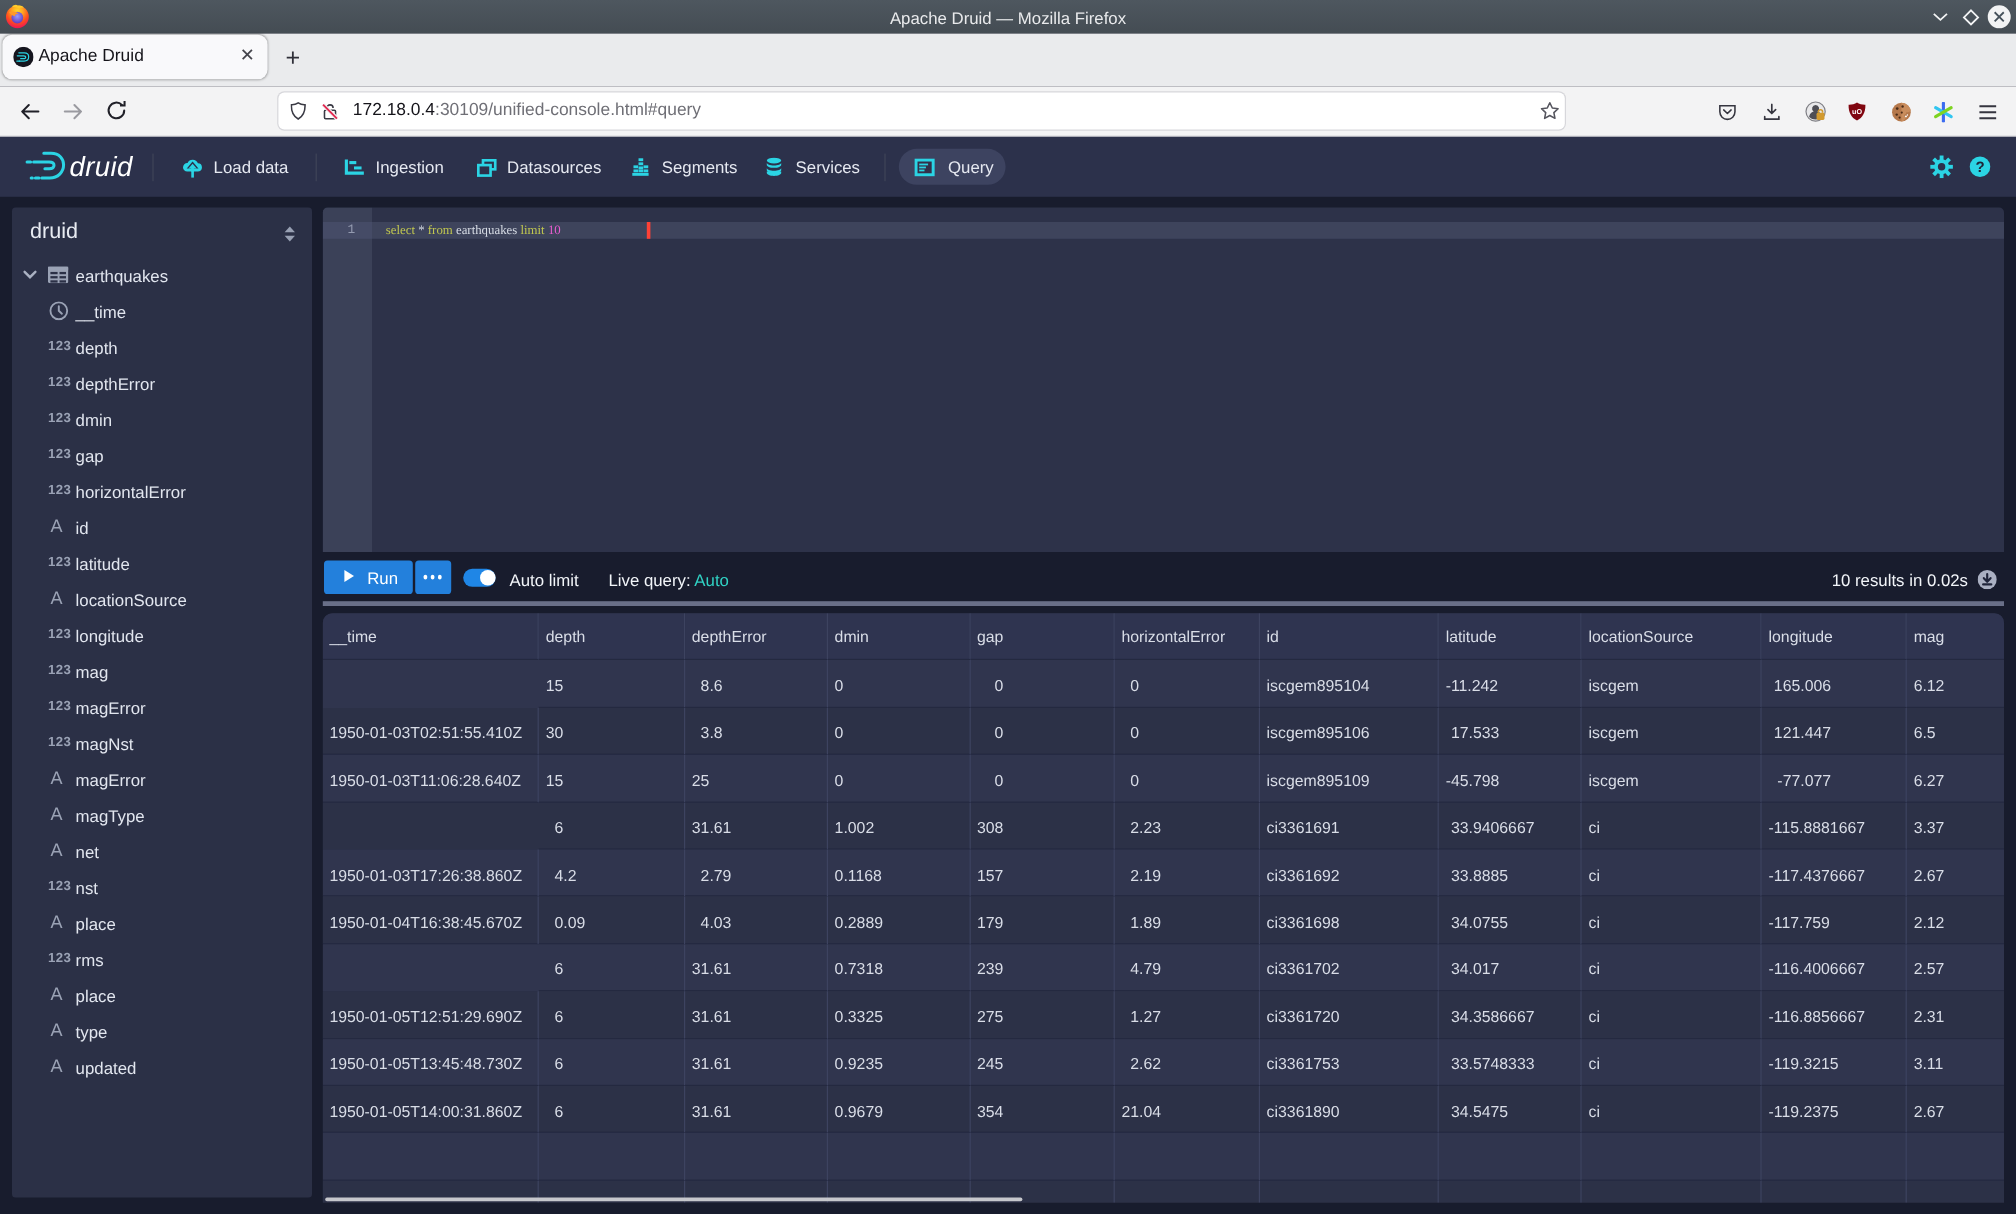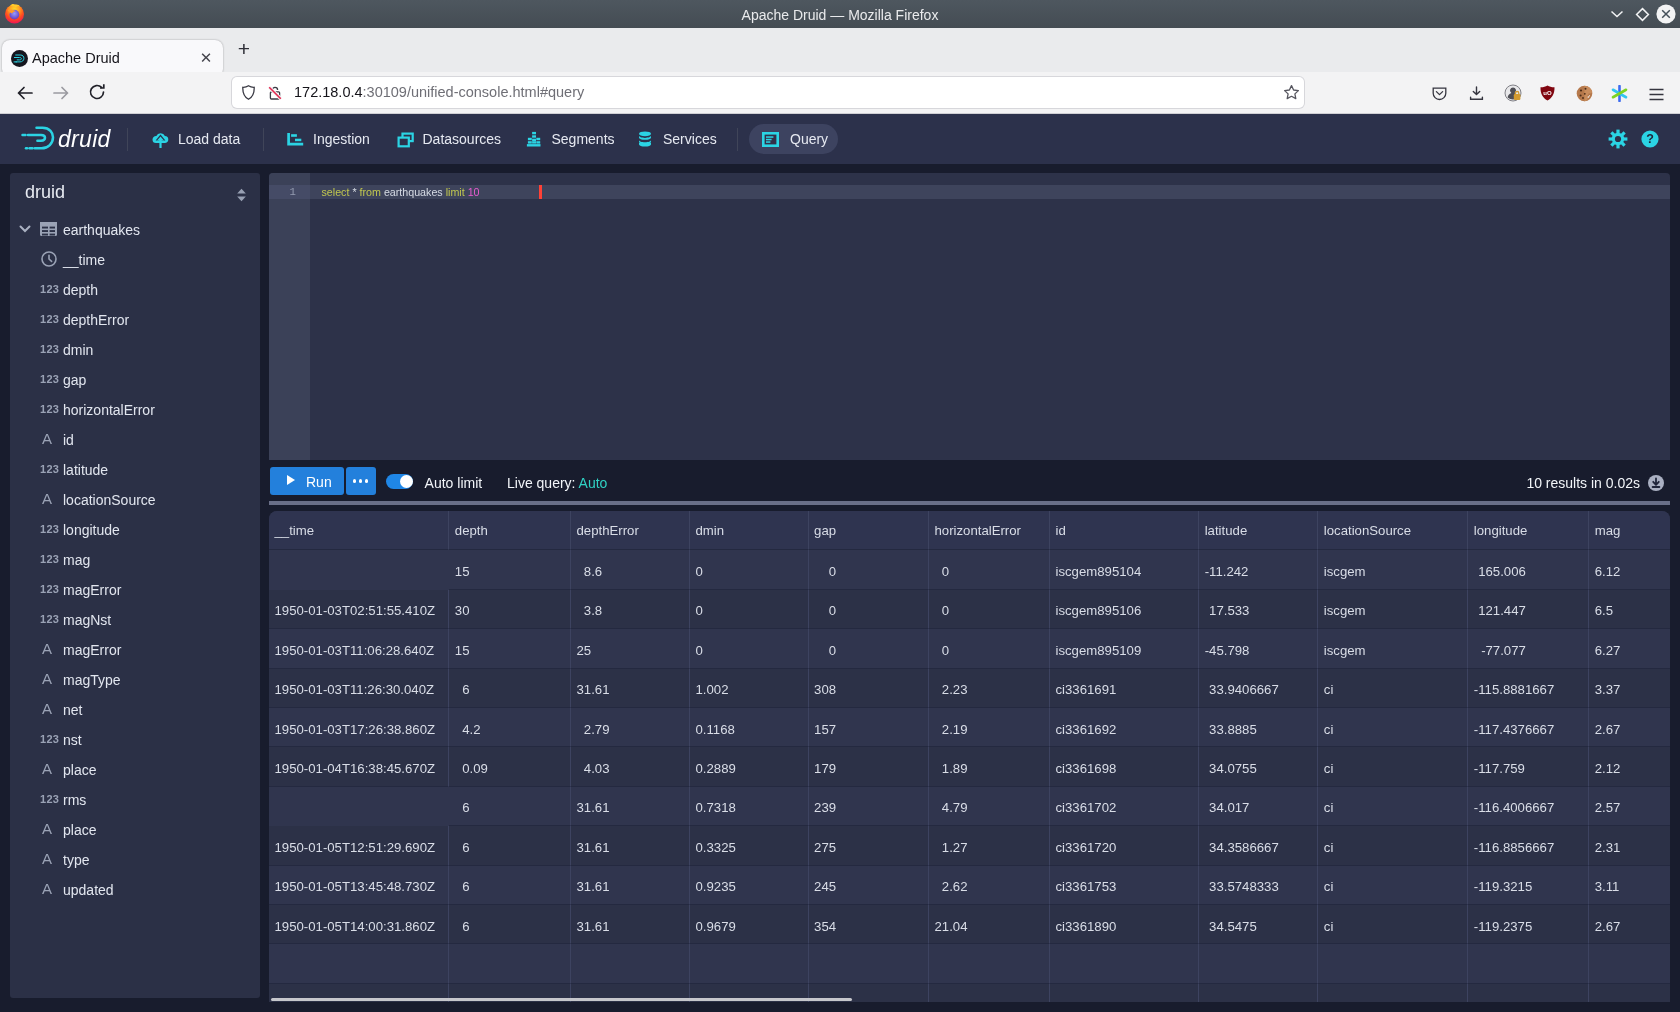--- a/index.html
+++ b/index.html
@@ -1,21 +1,21 @@
 <!DOCTYPE html>
 <html><head><meta charset="utf-8"><title>Apache Druid</title>
 <style>
 * { margin:0; padding:0; box-sizing:border-box; }
 html,body { width:1680px; height:1012px; overflow:hidden; background:#181c2d; font-family:"Liberation Sans",sans-serif; }
 .abs { position:absolute; }
 
 #titlebar { position:absolute; left:0; top:0; width:100%; height:28px; background:linear-gradient(#4e575f,#444c53); }
 #titlebar .t { position:absolute; left:0; right:0; top:7px; text-align:center; color:#e9eaec; font-size:14px; }
 #tabbar { position:absolute; left:0; top:28px; width:100%; height:44px; background:#eaebed; }
-#tab { position:absolute; left:2px; top:12px; width:221px; height:37px; background:#f9f9fb; border-radius:8px; box-shadow:0 0 2px rgba(0,0,0,.35); }
+#tab { position:absolute; left:2px; top:1px; width:221px; height:37px; background:#f9f9fb; border-radius:8px; box-shadow:0 0 2px rgba(0,0,0,.35); }
 #tab .txt { position:absolute; left:30px; top:9.5px; font-size:14.5px; color:#15141a; }
 #tab .x { position:absolute; left:195px; top:9px; width:18px; height:18px; color:#44444c; font-size:15px; text-align:center; line-height:18px; }
 #newtab { position:absolute; left:234px; top:11px; width:20px; height:20px; color:#2f2f38; font-size:21px; line-height:19px; text-align:center; font-weight:300; }
 #toolbar { position:absolute; left:0; top:72px; width:100%; height:42px; background:#f3f3f4; border-bottom:1px solid #cfcfd4; }
 #urlbar { position:absolute; left:232px; top:5px; width:1072px; height:31px; background:#ffffff; border-radius:5px; box-shadow:0 0 0 1px #d7d7db; }
 #urlbar .u { position:absolute; left:62px; top:7px; font-size:14.5px; color:#6f6f76; }
 #urlbar .u b { color:#15141a; font-weight:400; }
 .navbtn { position:absolute; top:0; color:#202028; }
 
 #dheader { position:absolute; left:0; top:114px; width:100%; height:50px; background:#2c314b; }
@@ -35,21 +35,21 @@
 .trow .thicon { position:absolute; left:30px; top:8px; }
 .trow .clk { position:absolute; left:31px; top:7px; }
 .tlabel { position:absolute; top:7.5px; font-size:14px; color:#e2e6ef; }
 .i123 { position:absolute; left:30px; top:9px; width:18px; font-size:11px; font-weight:bold; color:#9aa2b5; letter-spacing:0.3px; }
 .iA { position:absolute; left:32px; top:6px; width:14px; font-size:15px; color:#9aa2b5; }
 
 #editor { position:absolute; left:269px; top:173px; width:1401px; height:287px; background:#2d3249; border-radius:4px 4px 0 0; overflow:hidden; }
 #gutter { position:absolute; left:0; top:0; width:41px; height:100%; background:#3b4158; }
 #gutter .n { position:absolute; left:0; width:27px; top:12px; text-align:right; font-family:"Liberation Mono",monospace; font-size:10.7px; line-height:14px; color:#949bb0; }
 #activeline { position:absolute; left:41px; top:11.5px; right:0; height:14px; background:#3e445c; }
-#code { position:absolute; left:52.5px; top:11.5px; font-family:Liberation Sans, sans-serif; font-size:10.7px; line-height:14px; white-space:pre; color:#d6dbe4; }
+#code { position:absolute; left:52.5px; top:11.5px; font-family:Liberation Serif, serif; font-size:10.7px; line-height:14px; white-space:pre; color:#d6dbe4; }
 #code .k { color:#c1c74f; }
 #code .n { color:#e85cd0; }
 #cursor { position:absolute; width:2.6px; height:14px; background:#ff4136; }
 
 #runbar { position:absolute; left:269px; top:460px; width:1401px; height:42px; }
 .bluebtn { position:absolute; top:7px; height:27.5px; background:#2380dc; border-radius:3px; color:#fff; }
 #runbtn { left:1px; width:74px; }
 #runbtn .play { position:absolute; left:17px; top:8.2px; width:0; height:0; border-left:8px solid #fff; border-top:5.5px solid transparent; border-bottom:5.5px solid transparent; }
 #runbtn .lbl { position:absolute; left:36px; top:6.5px; font-size:14px; }
 #morebtn { left:76.5px; width:30px; }
@@ -453,21 +453,20 @@
 <div class="td" style="left:421.0px;width:118.6px">0</div>
 <div class="td" style="left:539.6px;width:120.4px"><i>00</i>0</div>
 <div class="td" style="left:660.0px;width:121.0px"><i>0</i>0</div>
 <div class="td" style="left:781.0px;width:149.2px">iscgem895109</div>
 <div class="td" style="left:930.2px;width:119.1px">-45.798</div>
 <div class="td" style="left:1049.3px;width:150.0px">iscgem</div>
 <div class="td" style="left:1199.3px;width:120.9px"><i>0</i>-77.077</div>
 <div class="td" style="left:1320.2px;width:90.8px">6.27</div>
 </div>
 <div class="tr even" style="top:157.6px;height:39.4px">
-<div class="td" style="left:0.0px;width:180.3px">1950-01-03T11:26:30.040Z</div>
 <div class="td" style="left:180.3px;width:121.7px"><i>0</i>6</div>
 <div class="td" style="left:302.0px;width:119.0px">31.61</div>
 <div class="td" style="left:421.0px;width:118.6px">1.002</div>
 <div class="td" style="left:539.6px;width:120.4px">308</div>
 <div class="td" style="left:660.0px;width:121.0px"><i>0</i>2.23</div>
 <div class="td" style="left:781.0px;width:149.2px">ci3361691</div>
 <div class="td" style="left:930.2px;width:119.1px"><i>-</i>33.9406667</div>
 <div class="td" style="left:1049.3px;width:150.0px">ci</div>
 <div class="td" style="left:1199.3px;width:120.9px">-115.8881667</div>
 <div class="td" style="left:1320.2px;width:90.8px">3.37</div>

